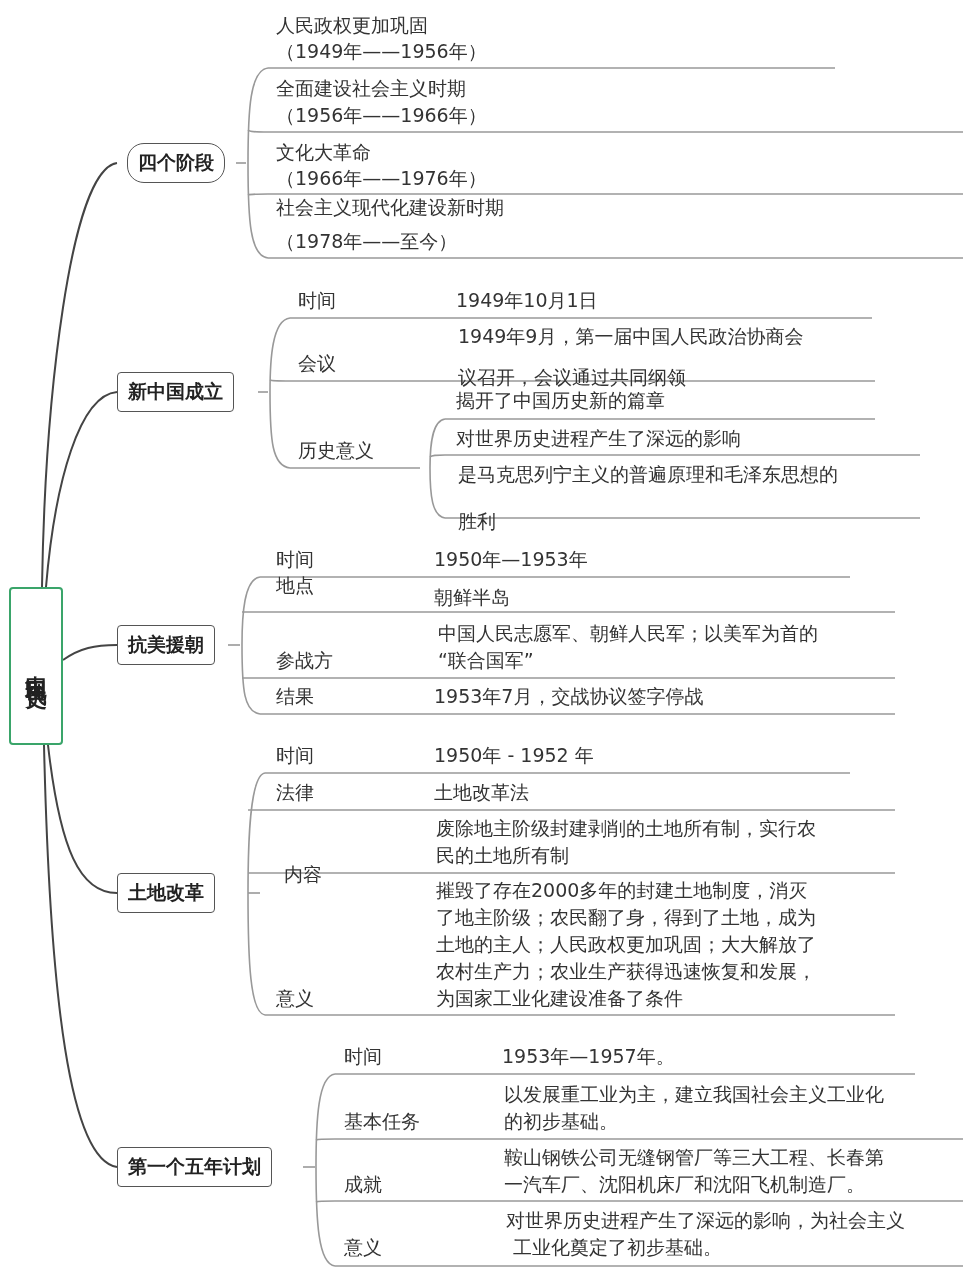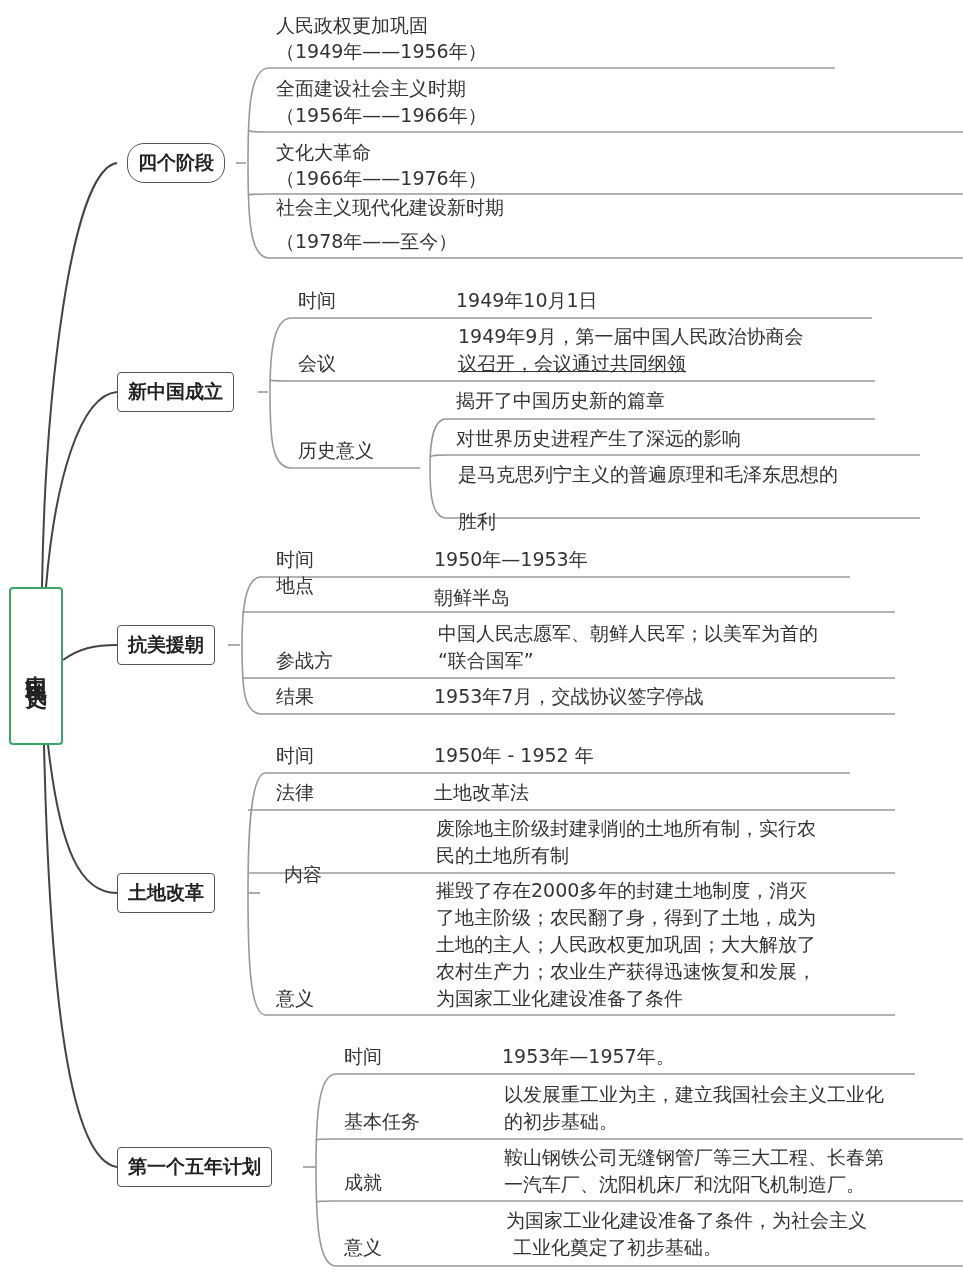--- a/index.html
+++ b/index.html
@@ -79,21 +79,21 @@
 <div class="t" style="left:276px;top:194px;">社会主义现代化建设新时期</div>
 <div class="t" style="left:276px;top:228px;">（1978年——至今）</div>
 
 <div class="branch" style="left:117px;top:372px;">
   <span>新中国成立</span>
 </div>
 <div class="t" style="left:298px;top:287px;">时间</div>
 <div class="t" style="left:456px;top:287px;">1949年10月1日</div>
 <div class="t" style="left:298px;top:350px;">会议</div>
 <div class="t" style="left:458px;top:323px;">1949年9月，第一届中国人民政治协商会</div>
-<div class="t" style="left:458px;top:350px;text-decoration:underline;">议召开，会议通过共同纲领</div>
+<div class="t" style="left:458px;top:364px;">议召开，会议通过共同纲领</div>
 <div class="t" style="left:298px;top:437px;">历史意义</div>
 <div class="t" style="left:456px;top:387px;">揭开了中国历史新的篇章</div>
 <div class="t" style="left:456px;top:425px;">对世界历史进程产生了深远的影响</div>
 <div class="t" style="left:458px;top:461px;">是马克思列宁主义的普遍原理和毛泽东思想的</div>
 <div class="t" style="left:458px;top:488px;margin-top:20px;">胜利</div>
 
 <div class="branch" style="left:117px;top:625px;">
   <span>抗美援朝</span>
 </div>
 <div class="t" style="left:276px;top:546px;">时间</div>
@@ -124,18 +124,18 @@
 <div class="t" style="left:436px;top:985px;">为国家工业化建设准备了条件</div>
 
 <div class="branch" style="left:117px;top:1147px;">
   <span>第一个五年计划</span>
 </div>
 <div class="t" style="left:344px;top:1043px;">时间</div>
 <div class="t" style="left:502px;top:1043px;">1953年—1957年。</div>
 <div class="t" style="left:344px;top:1108px;">基本任务</div>
 <div class="t" style="left:504px;top:1081px;">以发展重工业为主，建立我国社会主义工业化</div>
 <div class="t" style="left:504px;top:1108px;">的初步基础。</div>
-<div class="t" style="left:344px;top:1171px;font-family:Liberation Mono, monospace;">成就</div>
+<div class="t" style="left:344px;top:1171px;">成就</div>
 <div class="t" style="left:504px;top:1144px;">鞍山钢铁公司无缝钢管厂等三大工程、长春第</div>
 <div class="t" style="left:504px;top:1171px;">一汽车厂、沈阳机床厂和沈阳飞机制造厂。</div>
 <div class="t" style="left:344px;top:1234px;">意义</div>
-<div class="t" style="left:506px;top:1207px;">为国家工业化建设准备了条件，为社会主义</div>
+<div class="t" style="left:506px;top:1207px;">对世界历史进程产生了深远的影响，为社会主义</div>
 <div class="t" style="left:506px;top:1234px;margin-left:7px;">工业化奠定了初步基础。</div>
 
 </body></html>

